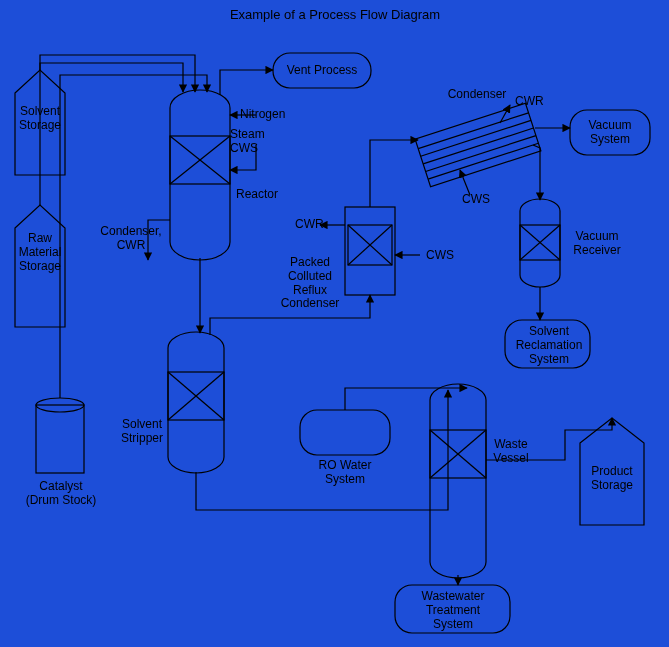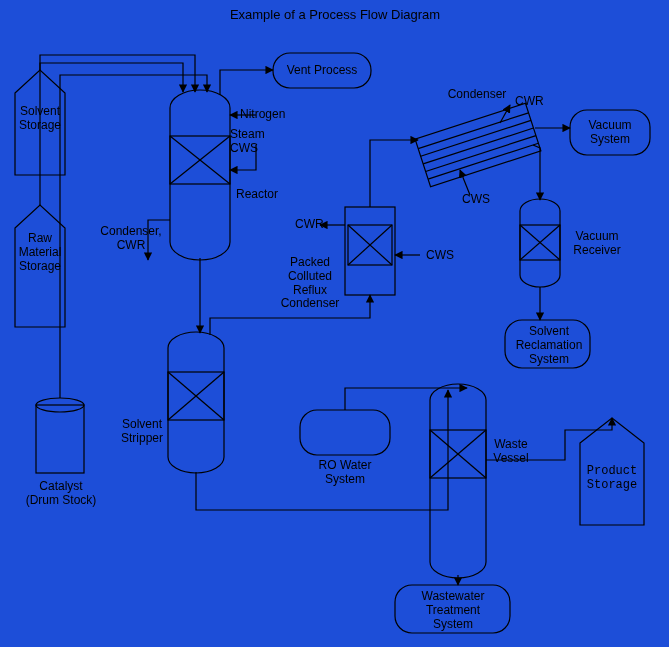--- a/index.html
+++ b/index.html
@@ -180,16 +180,16 @@
 <div class="label center" style="left:549px; top:325px;">Solvent
 Reclamation
 System</div>
 <div class="label center" style="left:345px; top:419px;margin-top:40px;">RO Water
 System</div>
 <div class="label center" style="left:511px; top:438px;">Waste
 Vessel</div>
 <div class="label center" style="left:453px; top:590px;">Wastewater
 Treatment
 System</div>
-<div class="label center" style="left:612px; top:465px;font-family:Liberation Mono, monospace;">Product
+<div class="label center" style="left:612px; top:465px;">Product
 Storage</div>
 
 </div>
 
 </body></html>

